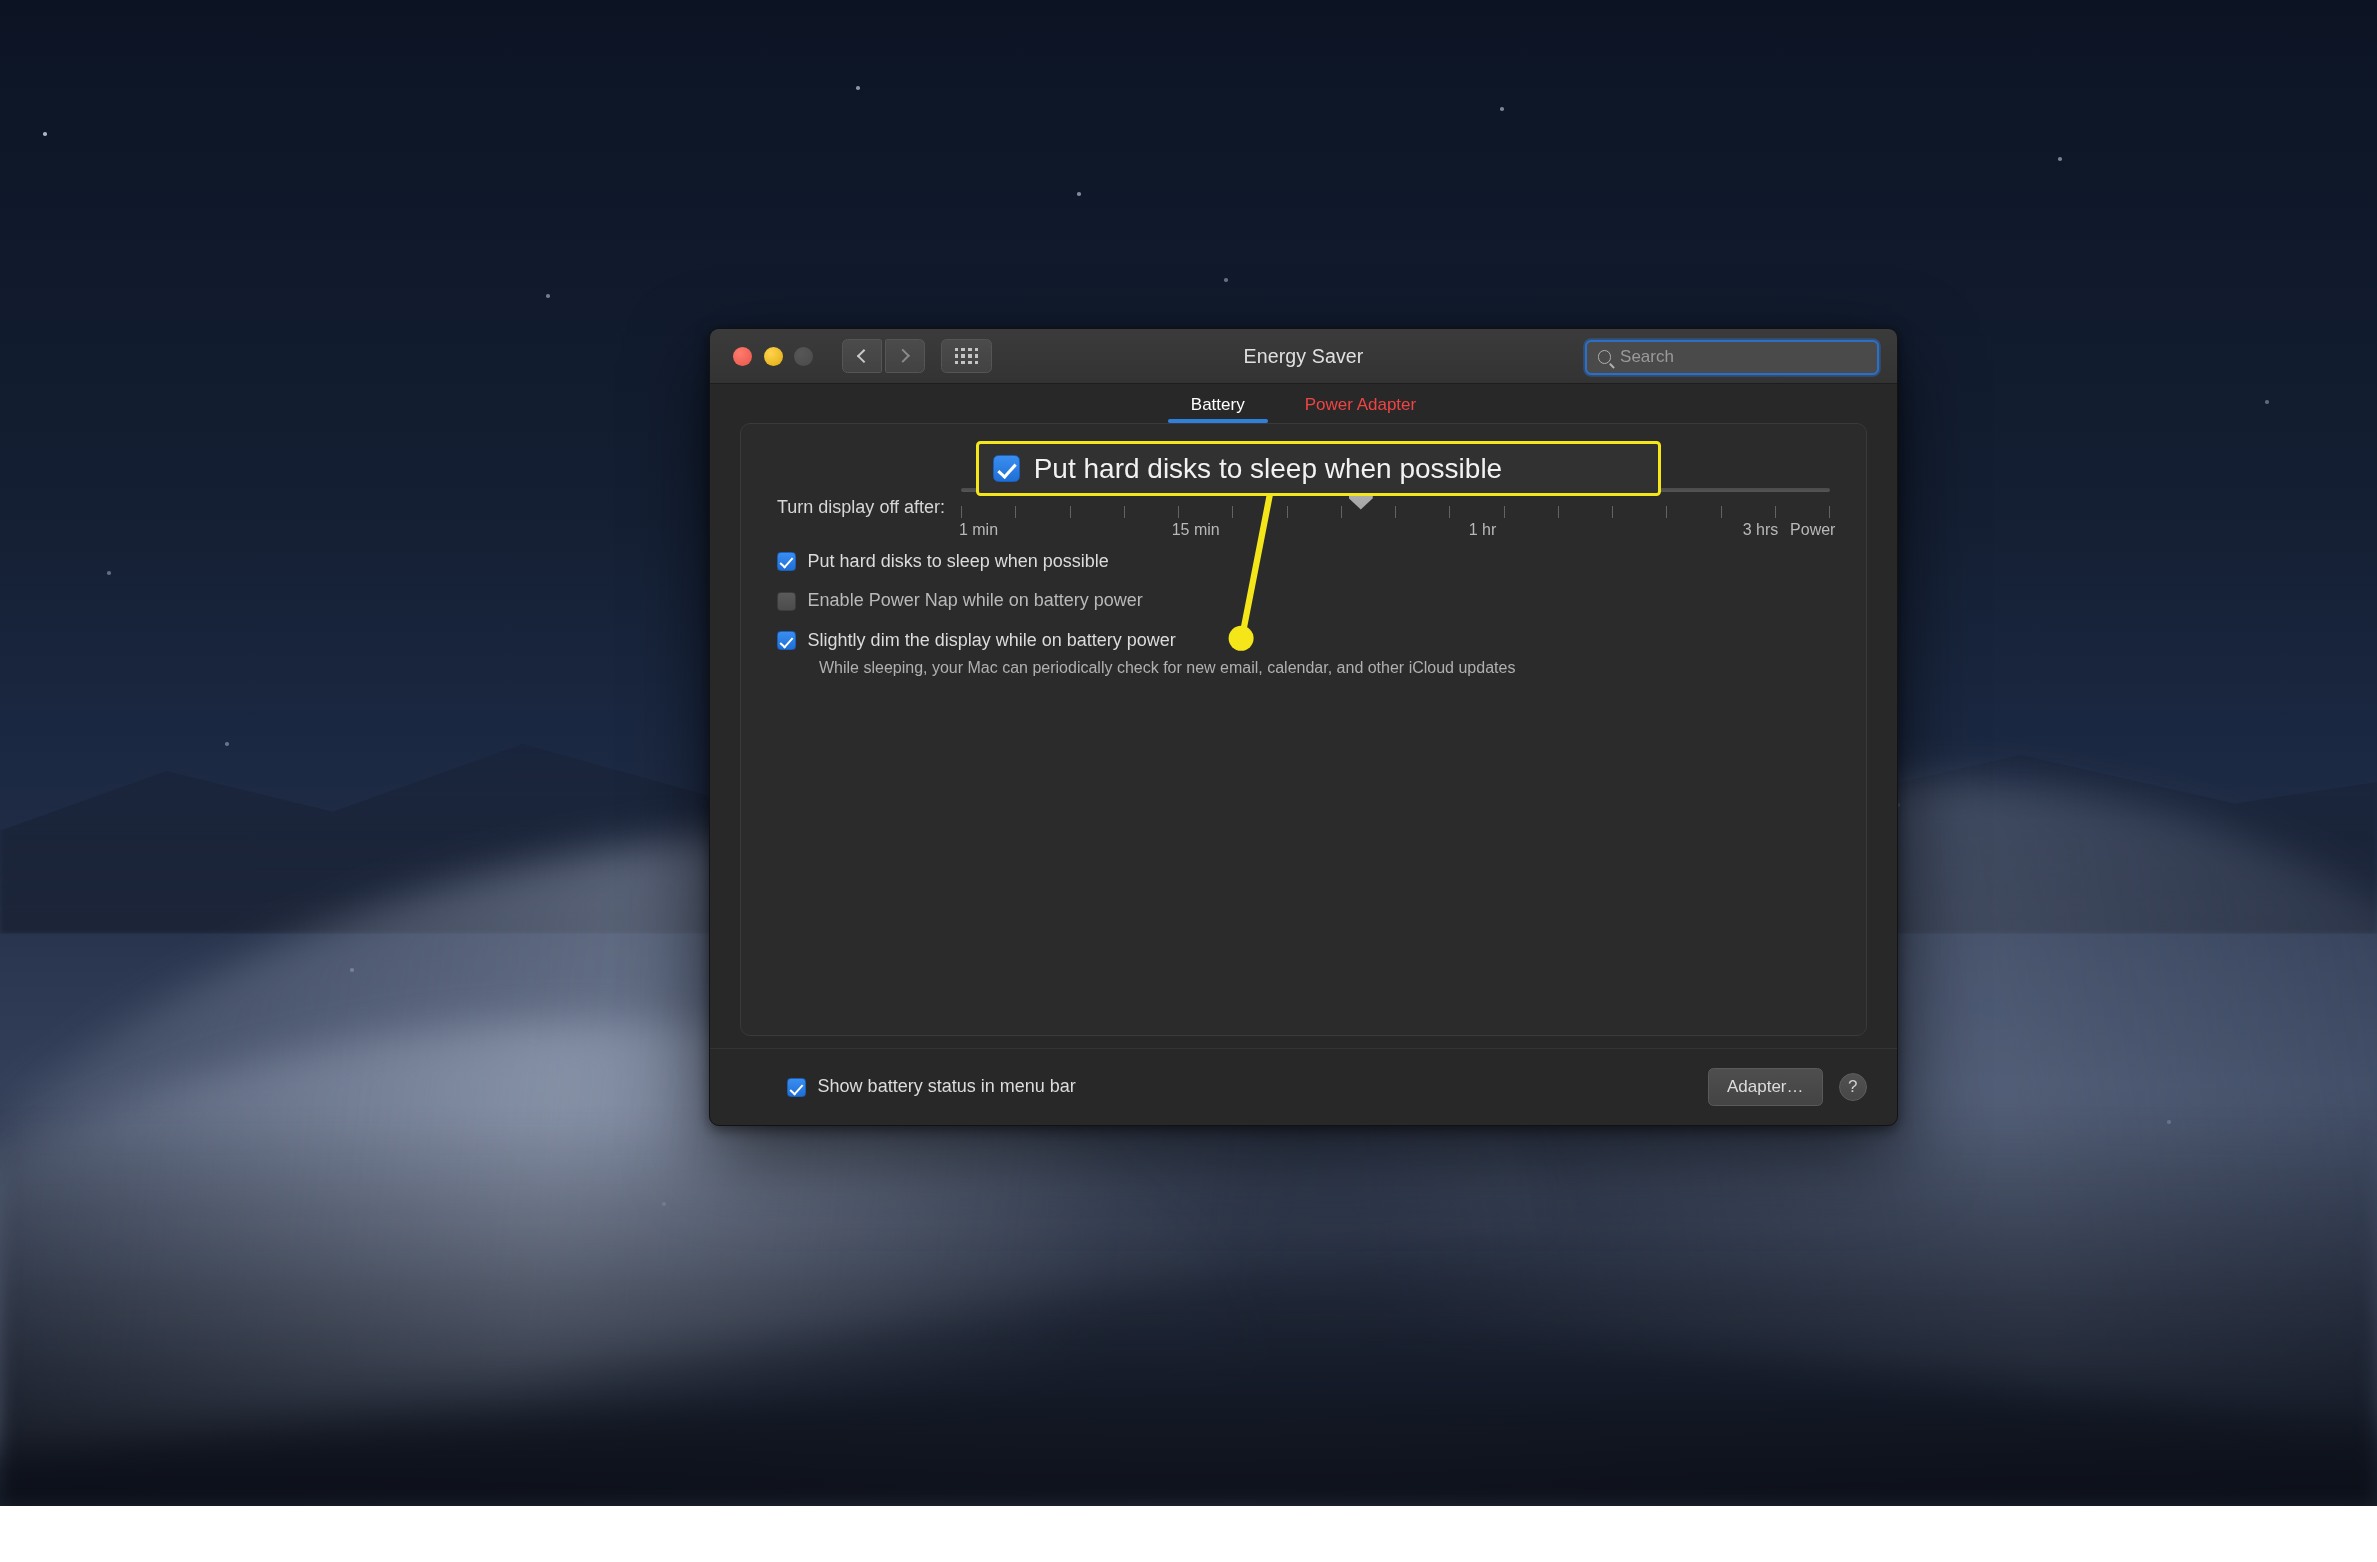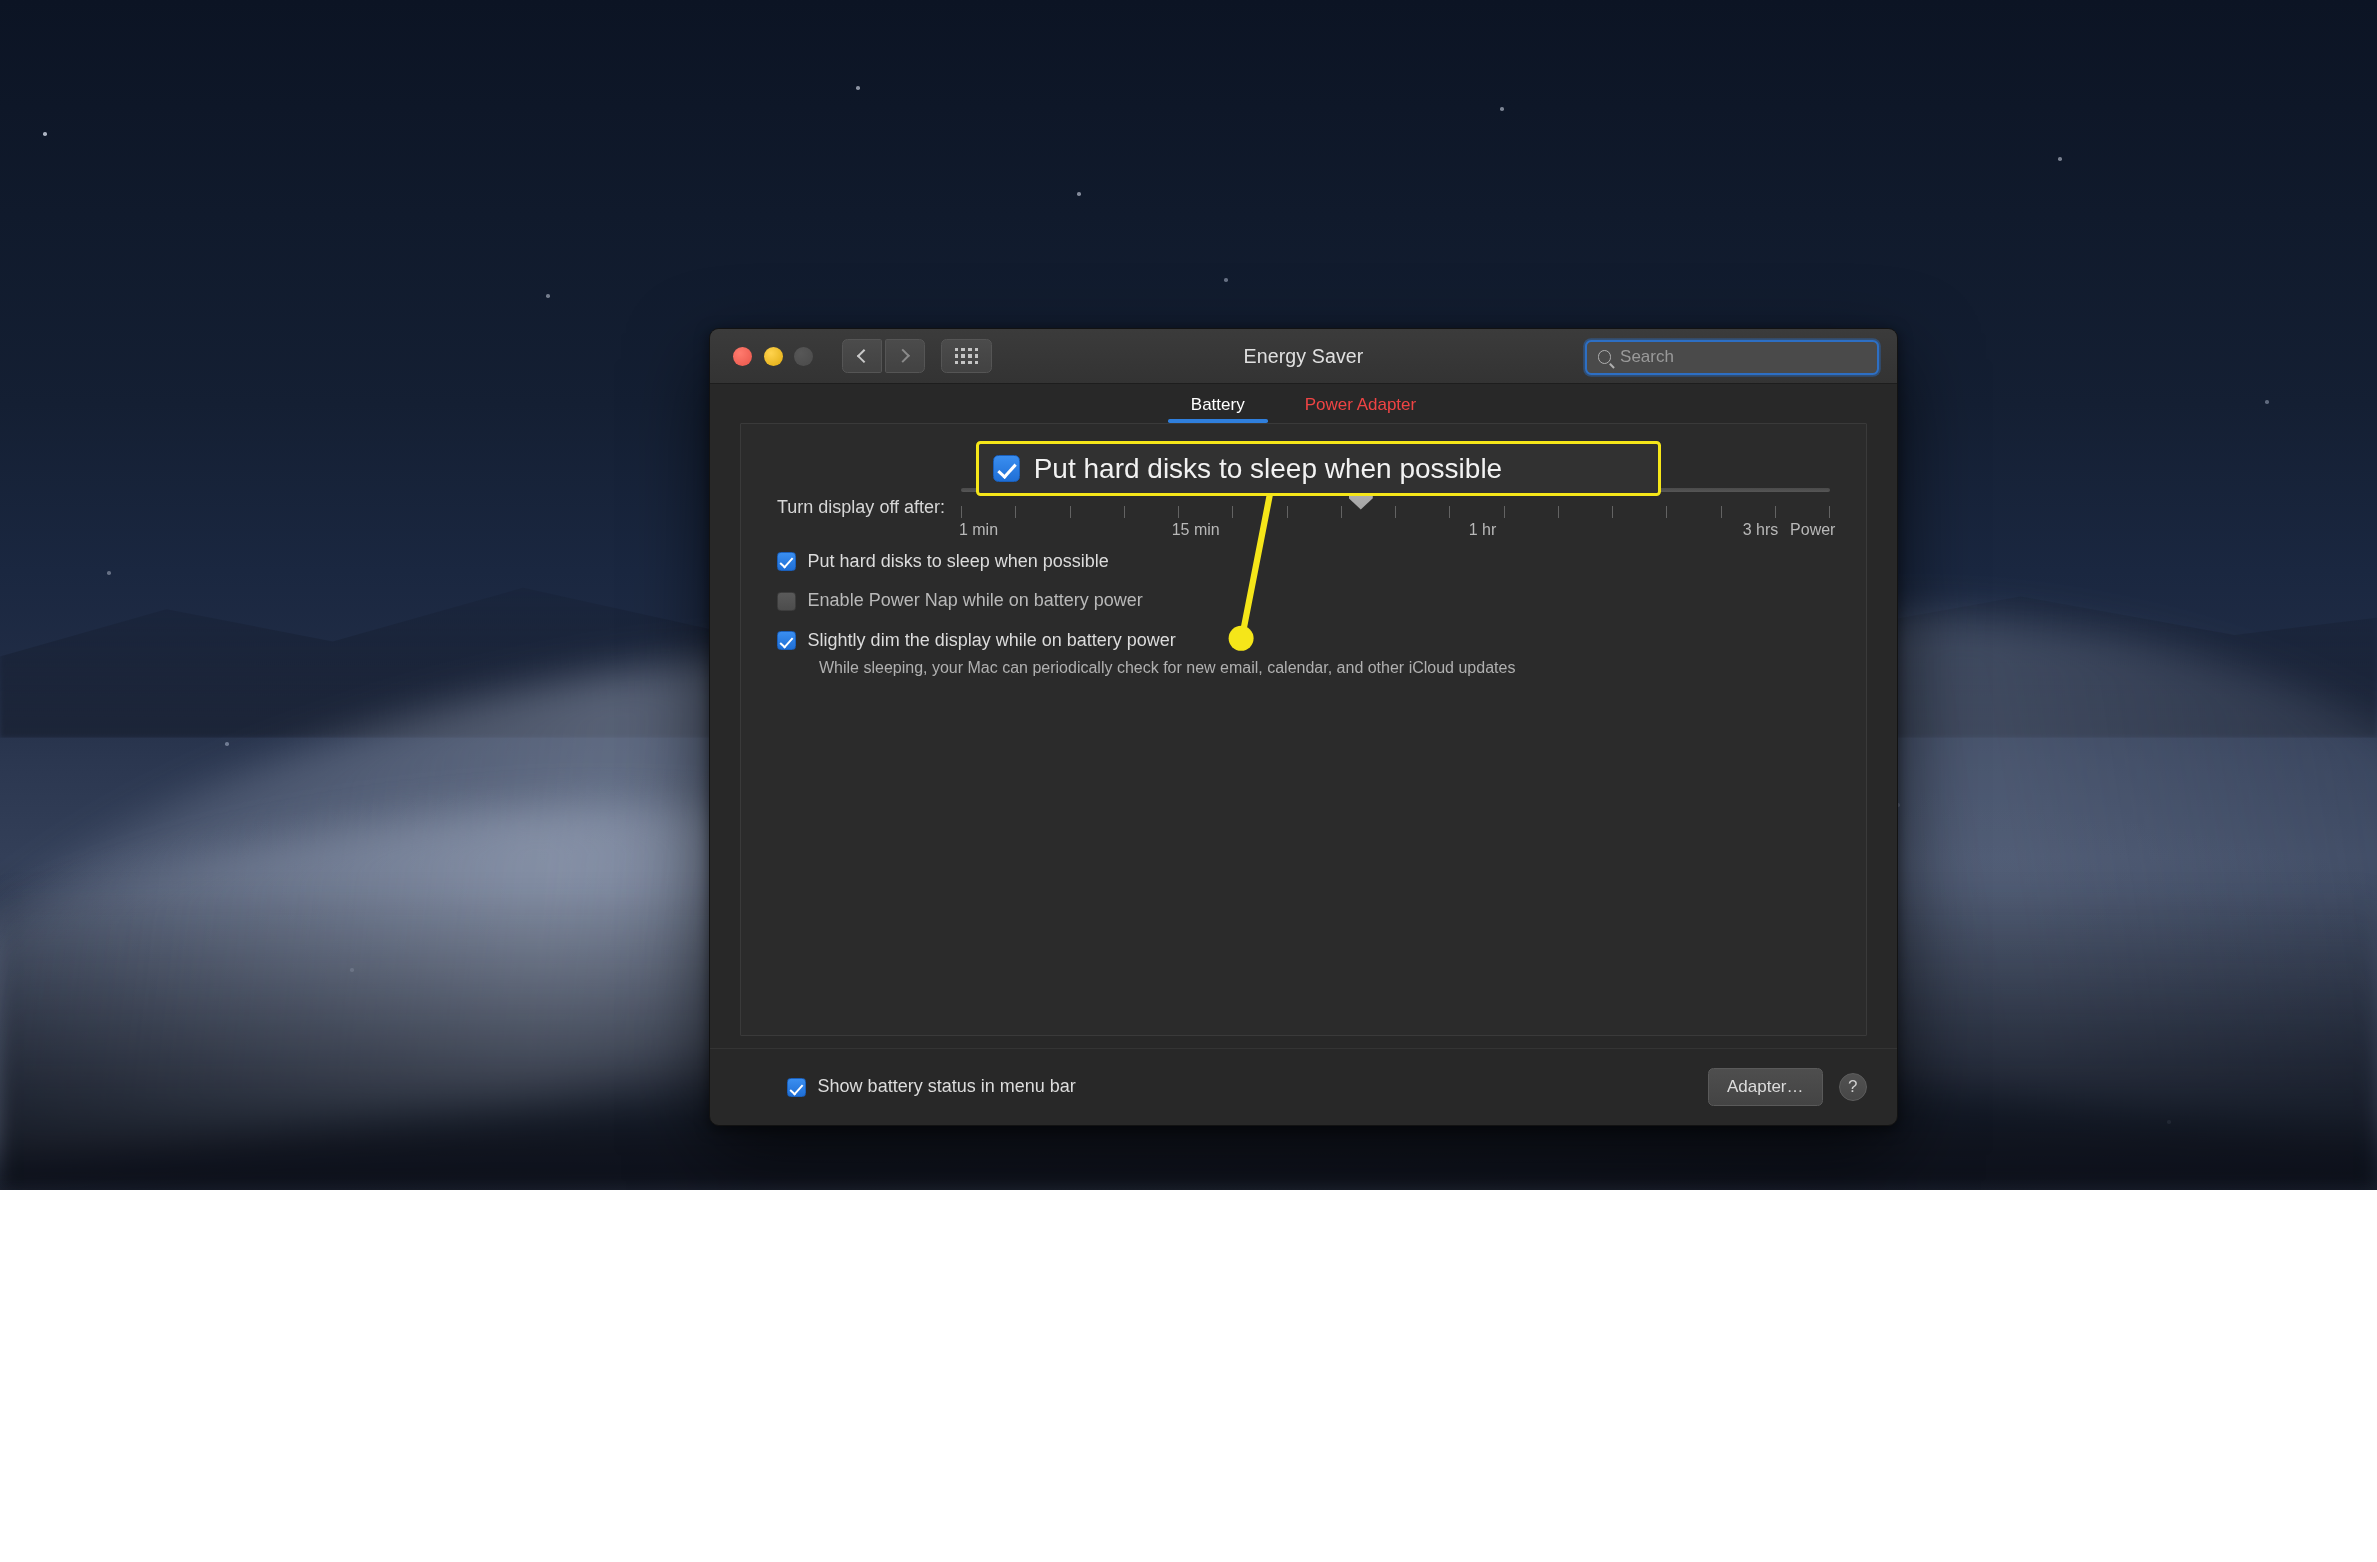--- a/index.html
+++ b/index.html
@@ -6,21 +6,21 @@
 
   html, body {
     width:2377px; height:1562px;
     overflow:hidden;
     font-family:"Liberation Sans", sans-serif;
   }
 
   
   #desktop {
     position:relative;
-    width:2377px; height:1190px;
+    width:2377px; height:1506px;
     background:
       radial-gradient(ellipse 140% 90% at 50% 118%, rgba(150,160,180,0.30) 0%, rgba(120,132,155,0.12) 28%, rgba(0,0,0,0) 62%),
       linear-gradient(to bottom,
         #0c1424 0%,
         #101a2c 18%,
         #141f33 34%,
         #1a2740 48%,
         #202c45 56%,
         #2b3750 64%,
         #333f58 72%,
@@ -187,21 +187,21 @@
   .tab.selected::after {
     content:""; position:absolute; left:7.1px; right:7.1px; bottom:0;
     height:3.6px; background:#2f7fdd; border-radius:1.8px;
   }
 
   
   #content-panel {
     margin:0 30px;
     flex:1;
     border:0.9px solid #3a3a3a;
-    border-radius:1px;
+    border-radius:10px;
     background:#2b2b2b;
     position:relative;
     padding:27px 36px 8px 36px;
     display:flex; flex-direction:column;
   }
 
   
   #slider-row { display:flex; align-items:center; margin-top:25px; }
   #slider-label { font-size:18px; color:#d6d6d6; white-space:nowrap; }
   #slider-area { position:relative; flex:1; margin-left:16px; height:62px; }

